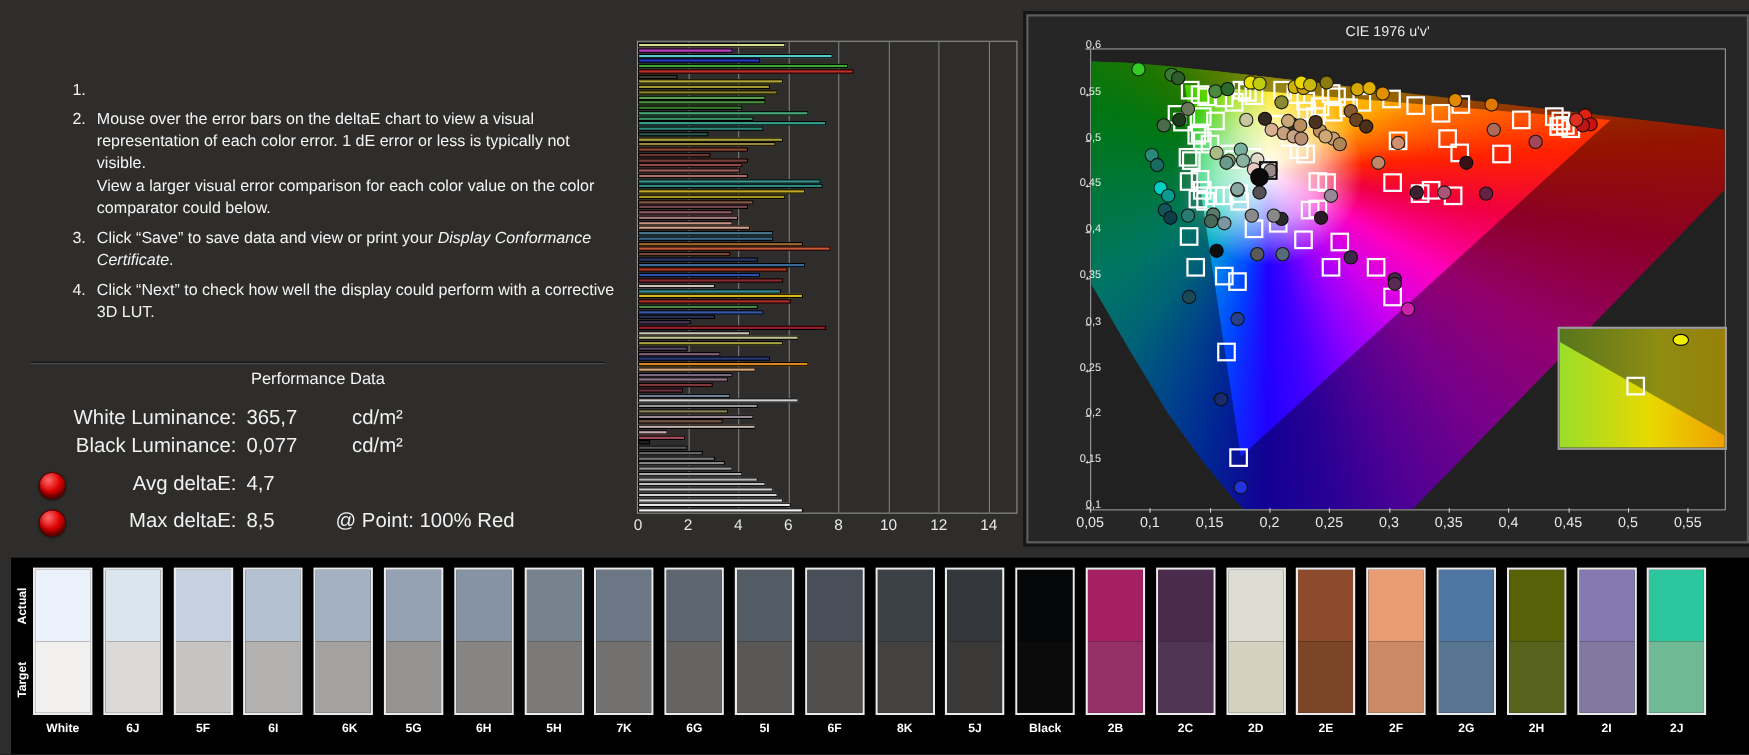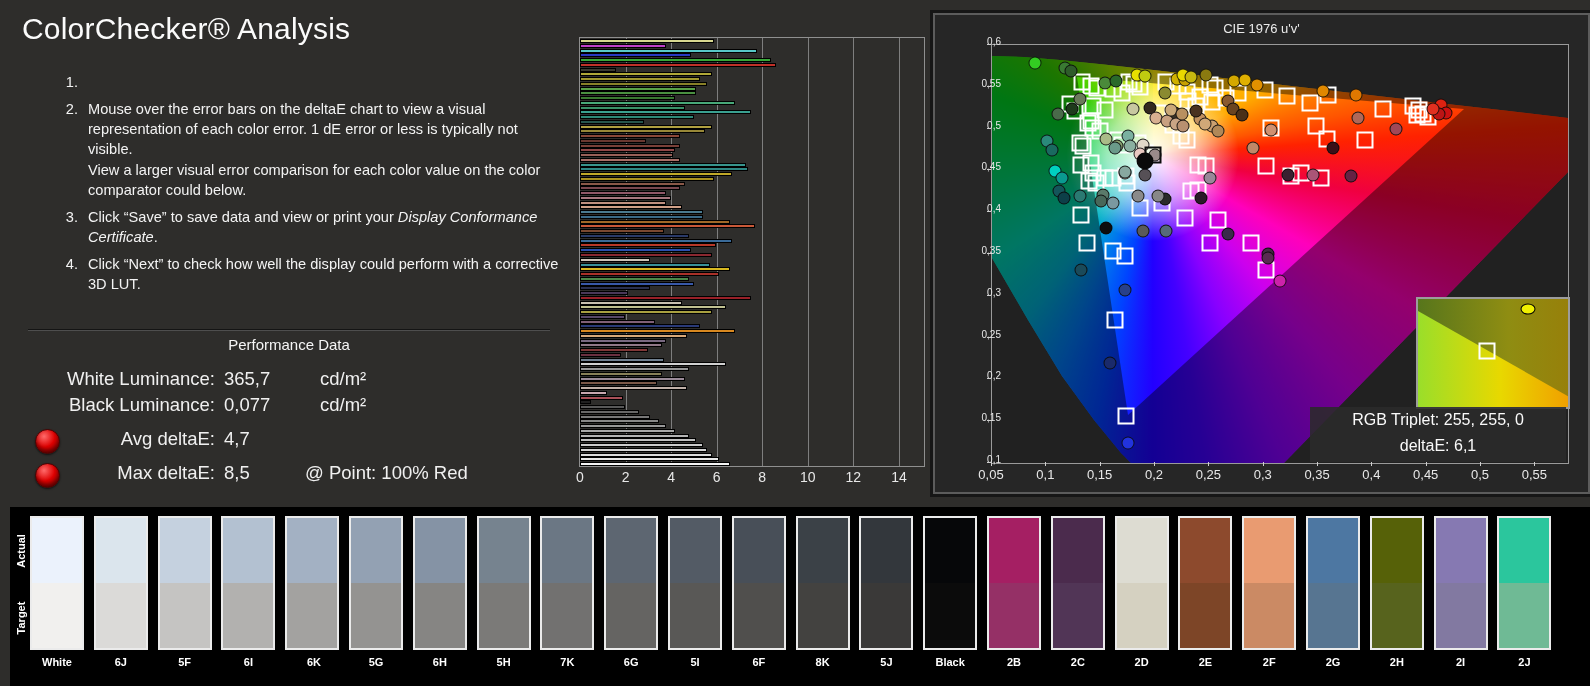--- a/index.html
+++ b/index.html
@@ -70,21 +70,20 @@
   .patch .half{height:50%;}
   .patch-label{position:absolute;top:149px;width:58px;text-align:center;font-size:11px;font-weight:bold;color:#fff;}
   .vlabel{position:absolute;width:70px;text-align:center;font-size:11px;font-weight:bold;color:#fff;
           transform:rotate(-90deg);transform-origin:center;}
 </style>
 </head>
 <body>
 
 <div class="stage">
 
-  <div class="app-title">ColorChecker® Analysis</div>
   <div class="instructions" id="instructions">
       <div class="instr-item">
         <div class="instr-num">1.</div>
       </div>
       <div class="instr-item">
         <div class="instr-num">2.</div>
         <div class="instr-text"><span>Mouse over the error bars on the deltaE chart to view a visual representation of each color error. 1 dE error or less is typically not visible.</span><br><span>View a larger visual error comparison for each color value on the color comparator could below.</span></div>
       </div>
       <div class="instr-item">
         <div class="instr-num">3.</div>
@@ -413,24 +412,20 @@
           <div class="dot" style="left: 120.634px; top: 158.004px; background: rgb(122, 152, 160);"></div>
           <div class="sq sq-black" style="left: 160.845px; top: 109.516px;"></div>
           <div class="dot dot-big" style="left: 153.238px; top: 116.204px; background: rgb(10, 10, 10);"></div>
         </div>
       <div class="inset">
         <div class="inset-base"></div>
         <div class="inset-top"></div>
         <div class="sq" id="inset-square" style="left: 46%; top: 48%;"></div>
         <div class="inset-dot" id="inset-dot" style="left: 73%; top: 9%; background: rgb(240, 240, 0);"></div>
       </div>
-      <div class="cie-tooltip">
-        <div>RGB Triplet: 255, 255, 0</div>
-        <div>deltaE: 6,1</div>
-      </div>
     </div>
     <div id="cie-axes">
         <div class="cie-ylabel" style="top: 21px;">0,6</div>
         <div class="cie-ytick" style="top: 29px;"></div>
         <div class="cie-ylabel" style="top: 62.8px;">0,55</div>
         <div class="cie-ytick" style="top: 70.8px;"></div>
         <div class="cie-ylabel" style="top: 104.6px;">0,5</div>
         <div class="cie-ytick" style="top: 112.6px;"></div>
         <div class="cie-ylabel" style="top: 146.4px;">0,45</div>
         <div class="cie-ytick" style="top: 154.4px;"></div>
@@ -493,21 +488,21 @@
       <div class="patch-label" style="left: 145.6px;">5F</div>
       <div class="patch" style="left: 211.4px;">
         <div class="half" style="background: rgb(179, 193, 209);"></div>
         <div class="half" style="background: rgb(178, 177, 175);"></div>
       </div>
       <div class="patch-label" style="left: 209.4px;">6I</div>
       <div class="patch" style="left: 275.2px;">
         <div class="half" style="background: rgb(163, 177, 195);"></div>
         <div class="half" style="background: rgb(163, 162, 160);"></div>
       </div>
-      <div class="patch-label" style="left: 275px;">6K</div>
+      <div class="patch-label" style="left: 257px; text-align: right;">6K</div>
       <div class="patch" style="left: 339px;">
         <div class="half" style="background: rgb(147, 161, 179);"></div>
         <div class="half" style="background: rgb(148, 147, 145);"></div>
       </div>
       <div class="patch-label" style="left: 337px;">5G</div>
       <div class="patch" style="left: 402.8px;">
         <div class="half" style="background: rgb(133, 147, 165);"></div>
         <div class="half" style="background: rgb(134, 133, 131);"></div>
       </div>
       <div class="patch-label" style="left: 400.8px;">6H</div>

